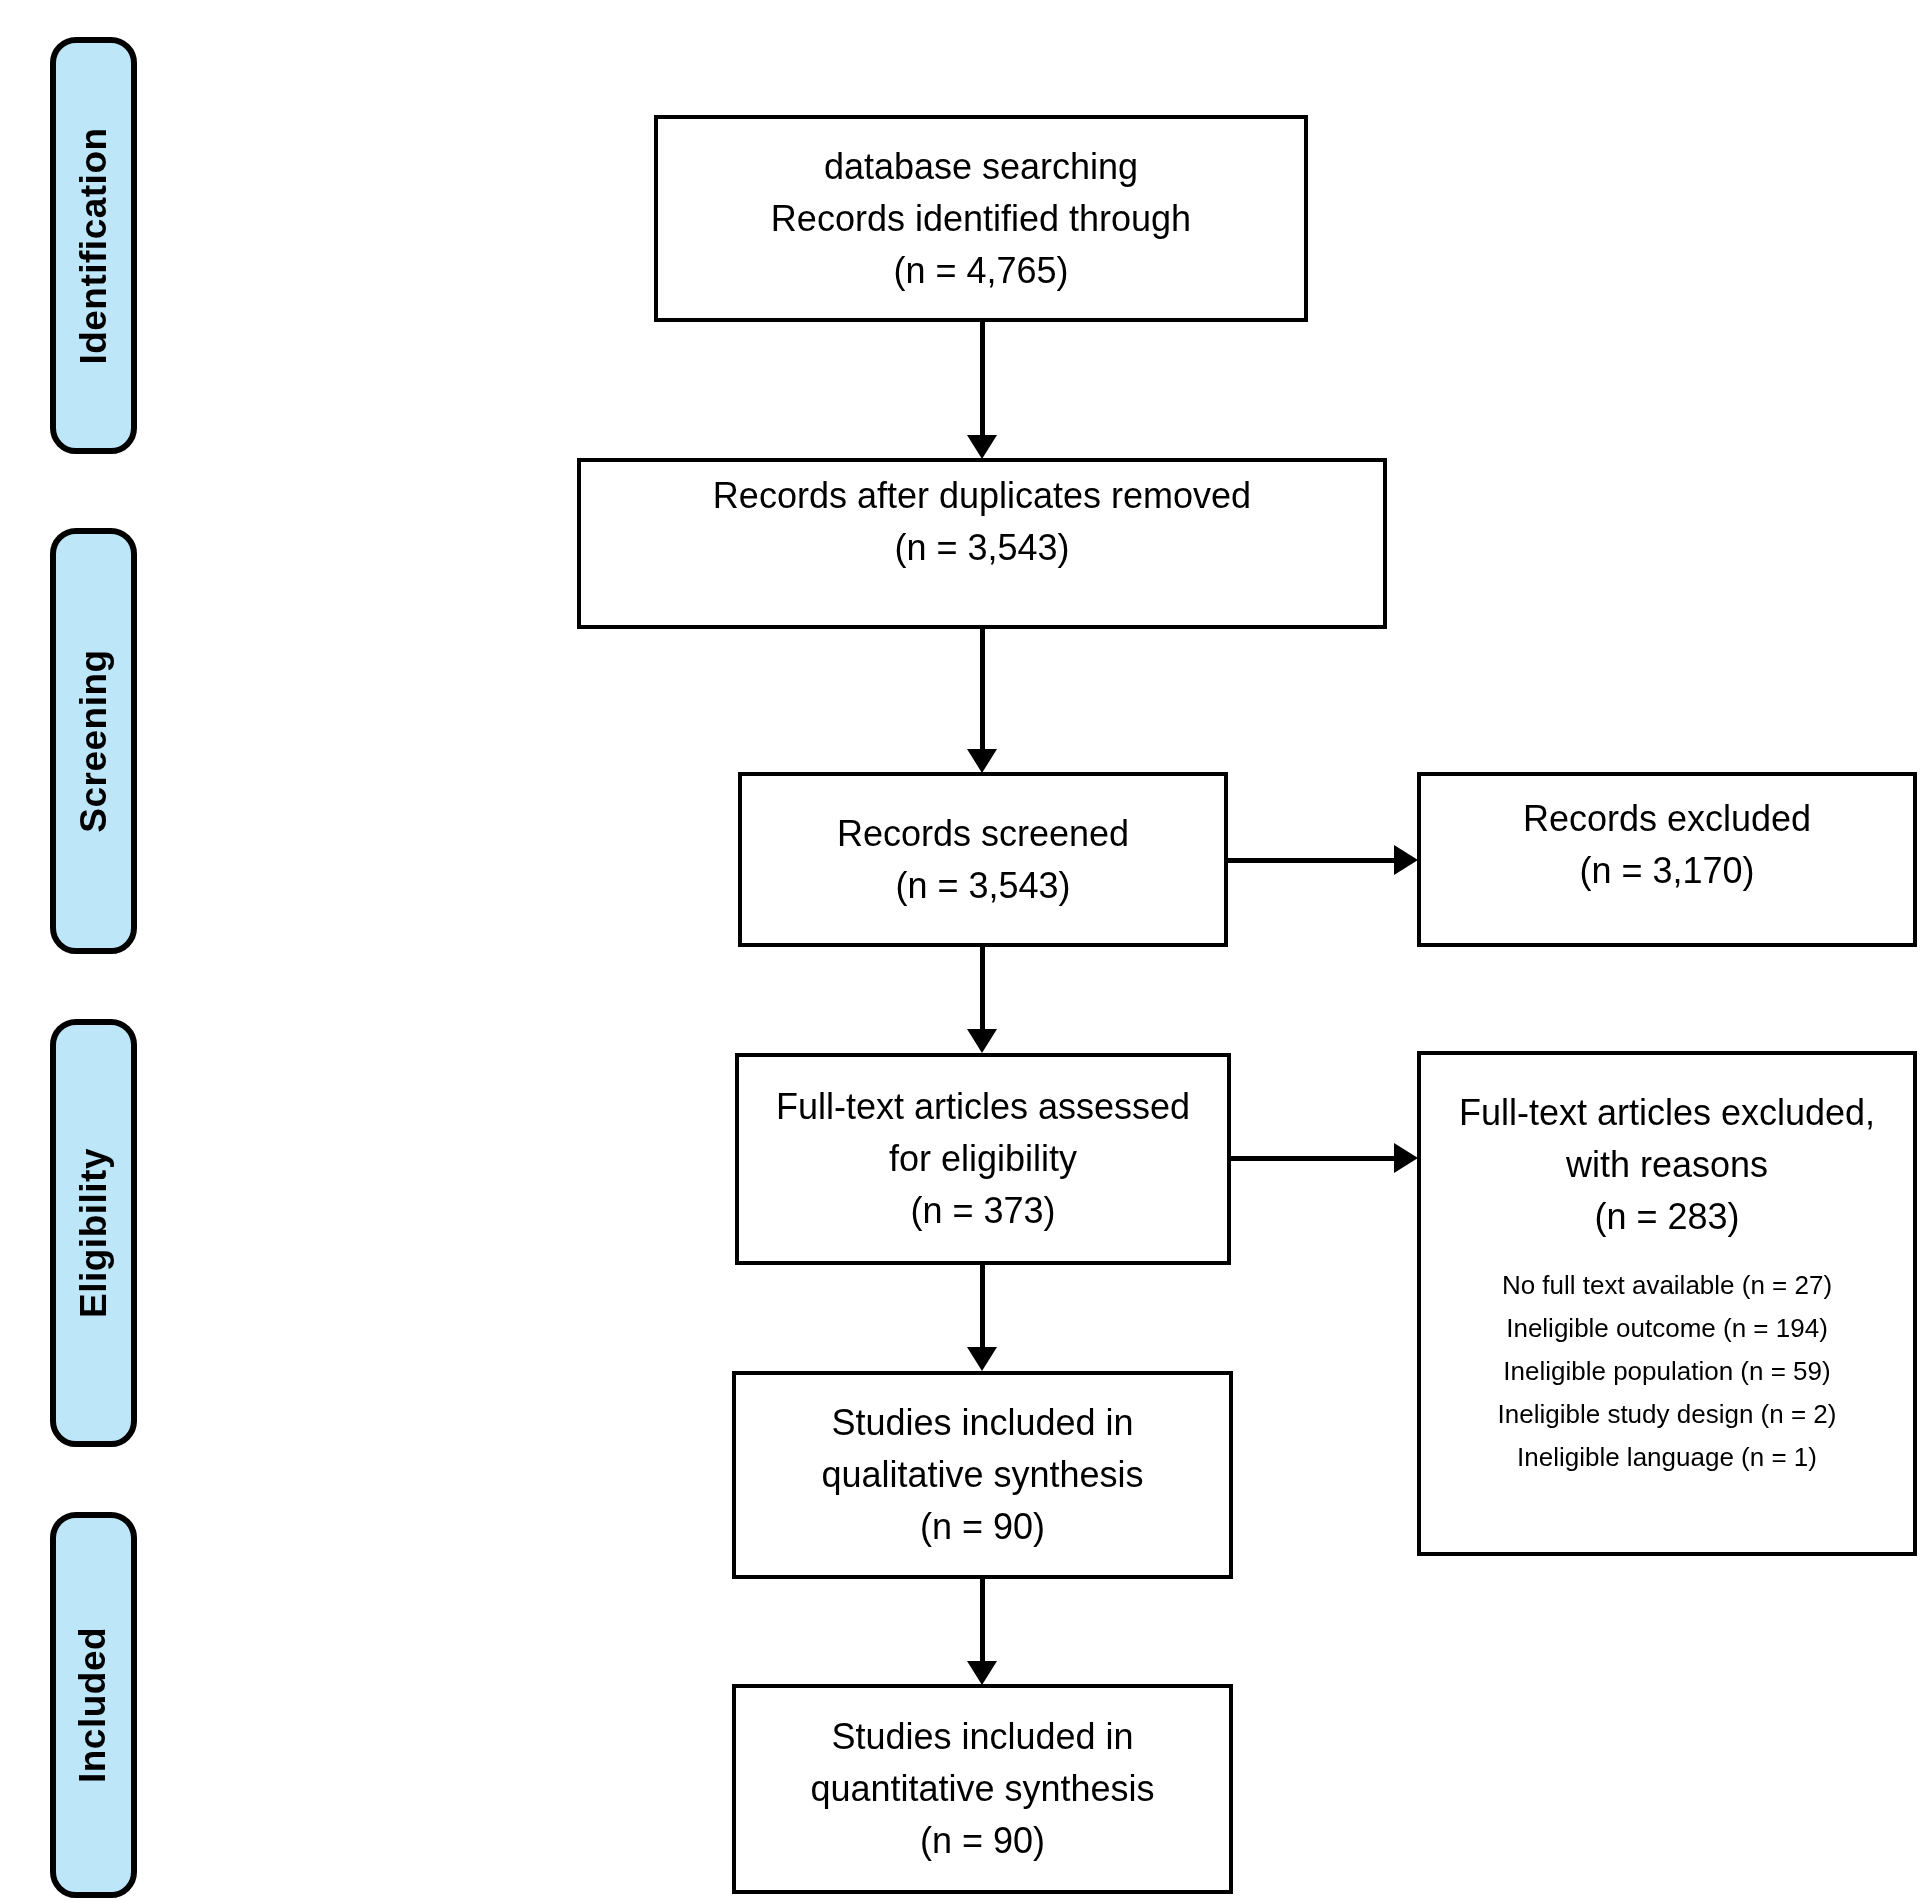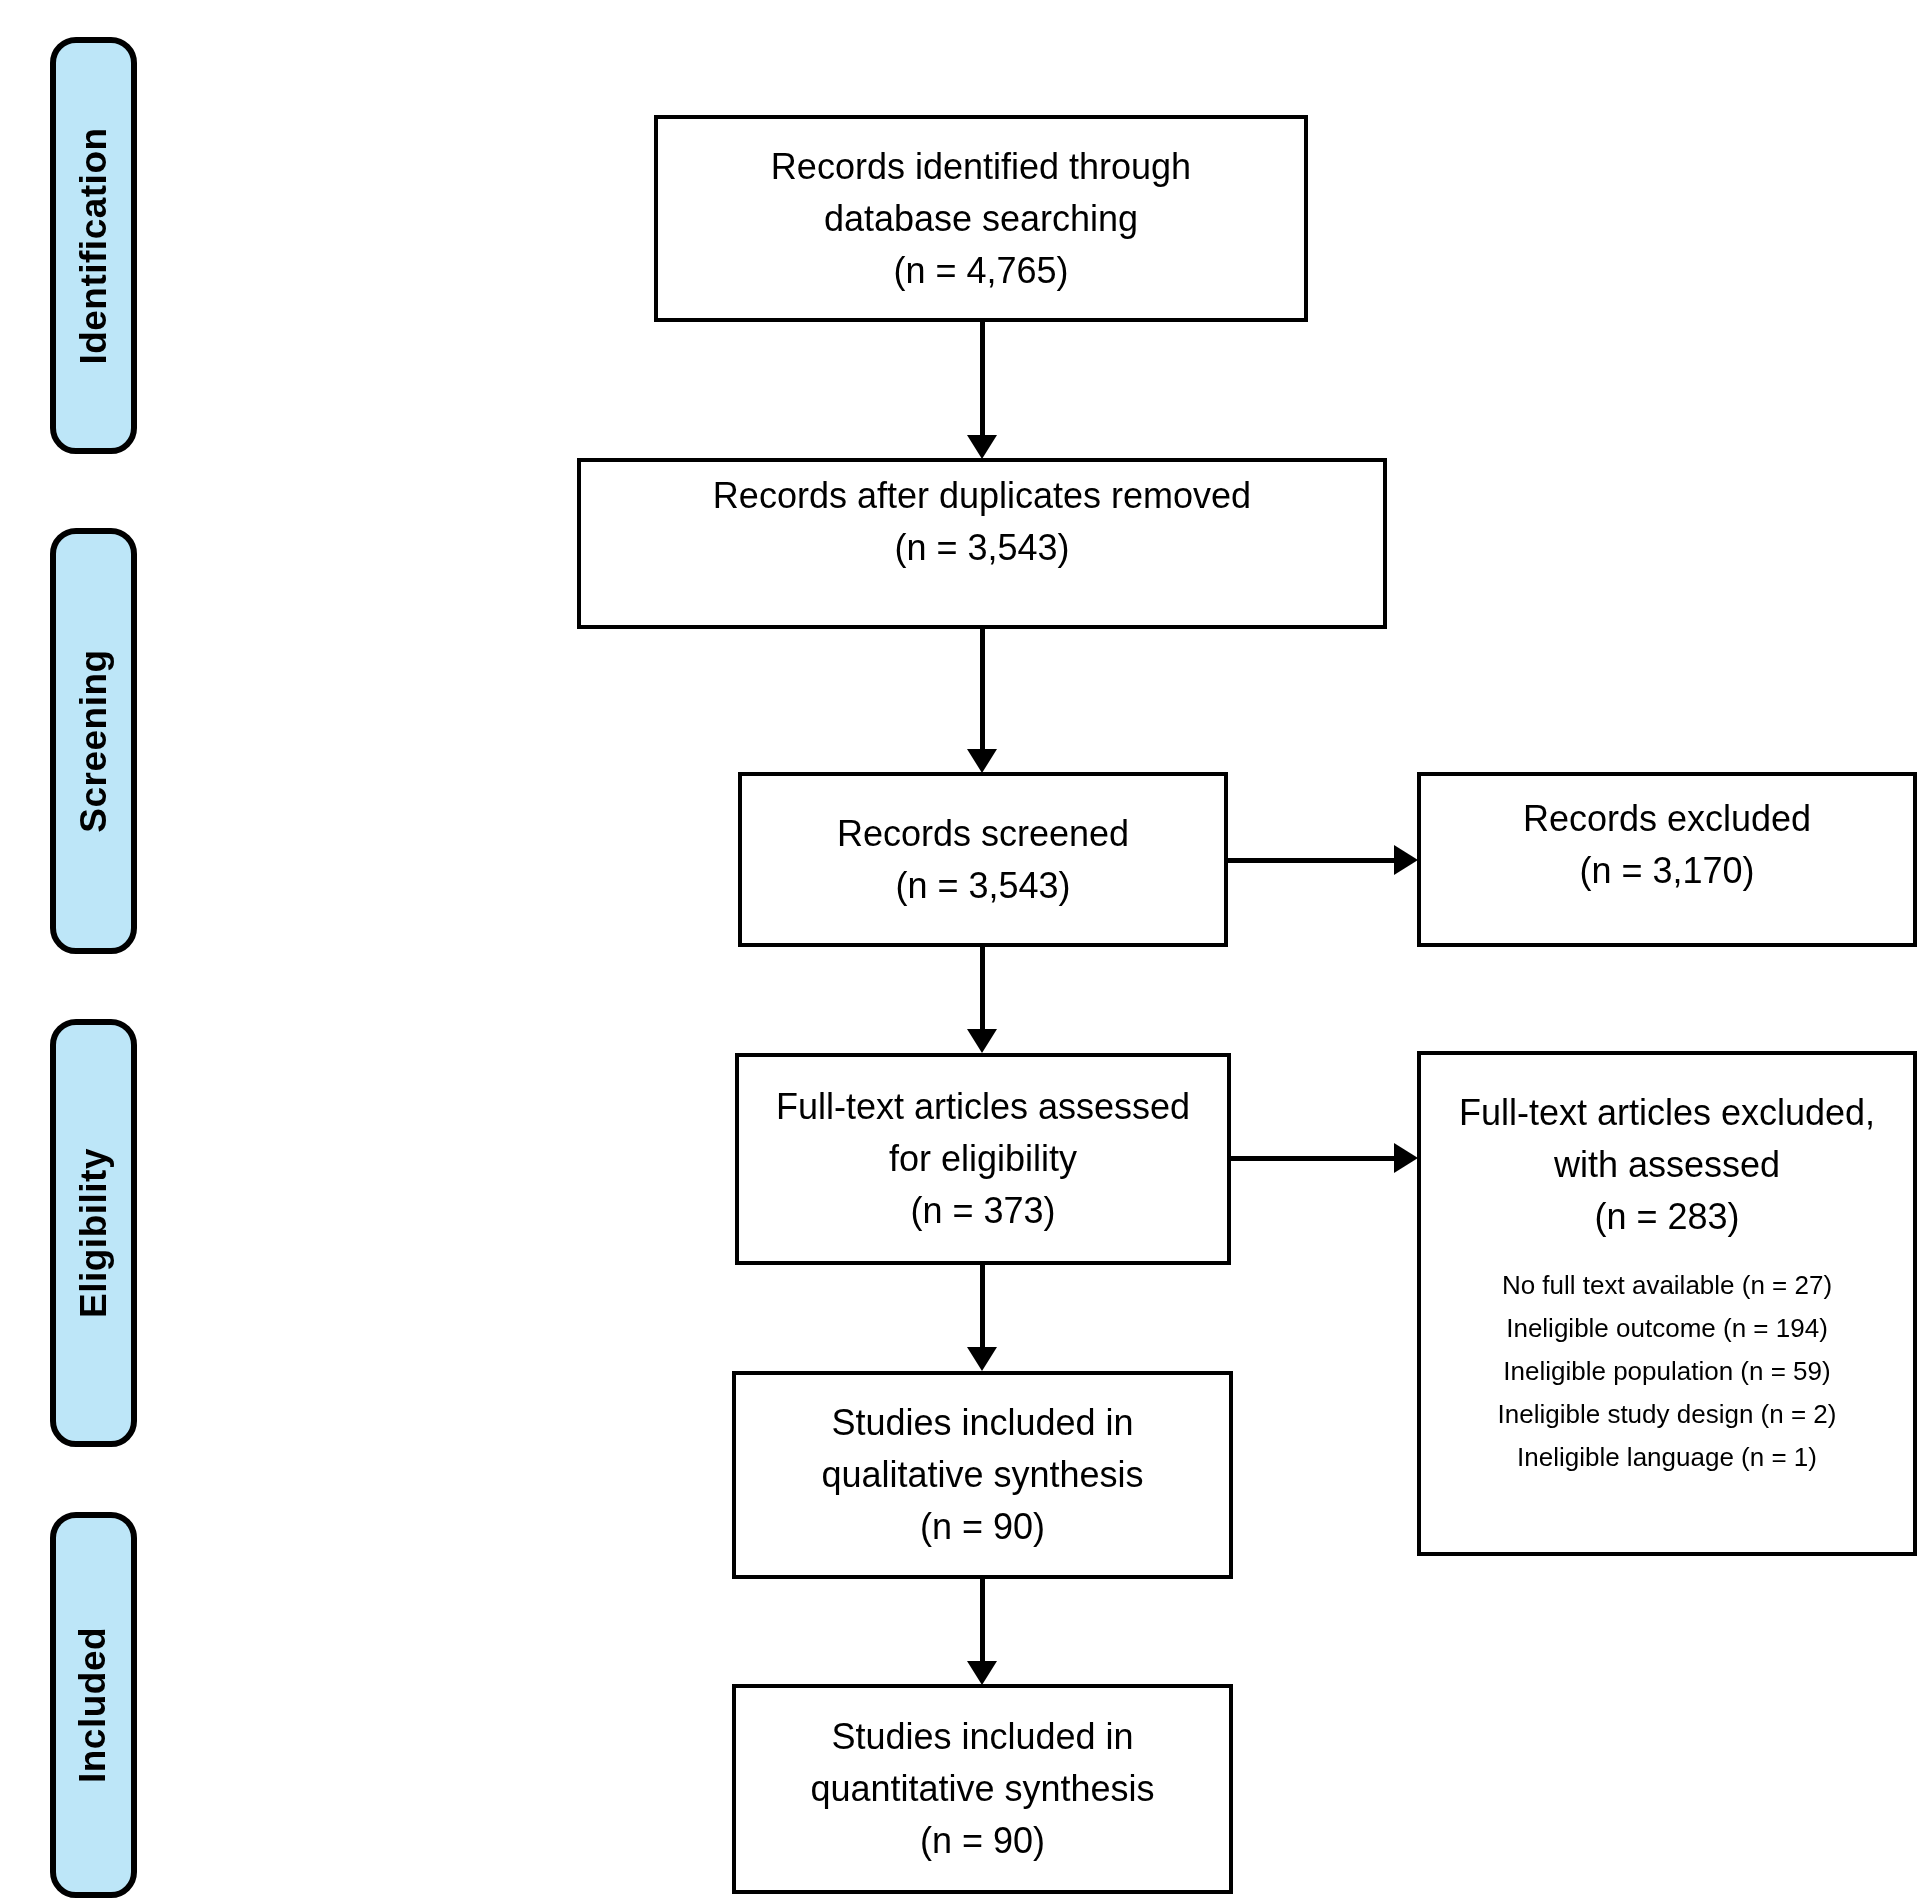--- a/index.html
+++ b/index.html
@@ -88,22 +88,22 @@
     <span class="vtext">Screening</span>
   </div>
   <div class="stage" style="left: 50px; top: 1019px; width: 87px; height: 428px; background: rgb(189, 230, 248);">
     <span class="vtext">Eligibility</span>
   </div>
   <div class="stage" style="left: 50px; top: 1512px; width: 87px; height: 386px; background: rgb(189, 230, 248);">
     <span class="vtext">Included</span>
   </div>
 
   <div class="box" style="left:654px; top:115px; width:654px; height:207px;">
+    <span class="line">database searching</span>
     <span class="line">Records identified through</span>
-    <span class="line">database searching</span>
     <span class="line">(n = 4,765)</span>
   </div>
 
   <div class="box" style="left:577px; top:458px; width:810px; height:171px; padding-bottom:43px;">
     <span class="line">Records after duplicates removed</span>
     <span class="line">(n = 3,543)</span>
   </div>
 
   <div class="box" style="left:738px; top:772px; width:490px; height:175px; ">
     <span class="line">Records screened</span>
@@ -117,21 +117,21 @@
 
   <div class="box" style="left:735px; top:1053px; width:496px; height:212px;">
     <span class="line">Full-text articles assessed</span>
     <span class="line">for eligibility</span>
     <span class="line">(n = 373)</span>
   </div>
 
   <div class="box reasons-box" style="left:1417px; top:1051px; width:500px; height:505px;">
     <div>
       <span class="line">Full-text articles excluded,</span>
-      <span class="line">with assessed</span>
+      <span class="line">with reasons</span>
       <span class="line">(n = 283)</span>
     </div>
     <div class="reason-list">
       <span class="line">No full text available (n = 27)</span>
       <span class="line">Ineligible outcome (n = 194)</span>
       <span class="line">Ineligible population (n = 59)</span>
       <span class="line">Ineligible study design (n = 2)</span>
       <span class="line">Ineligible language (n = 1)</span>
     </div>
   </div>

